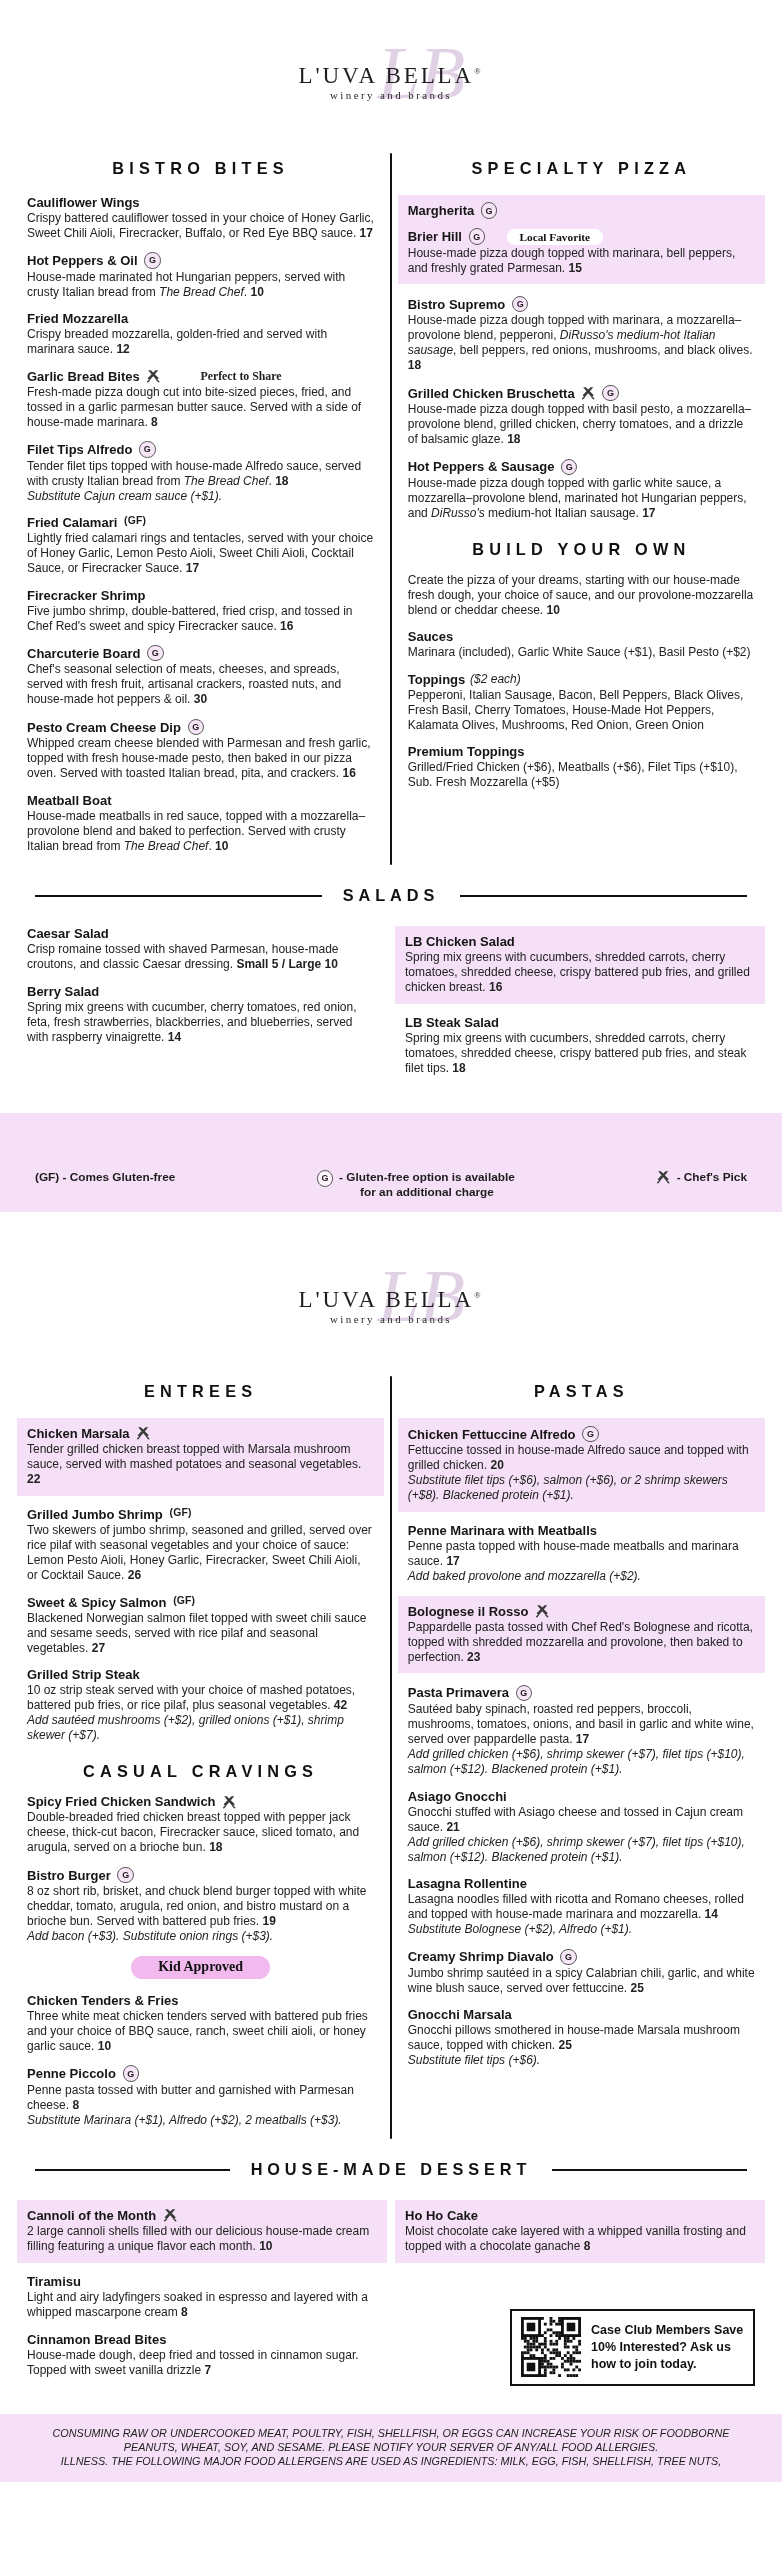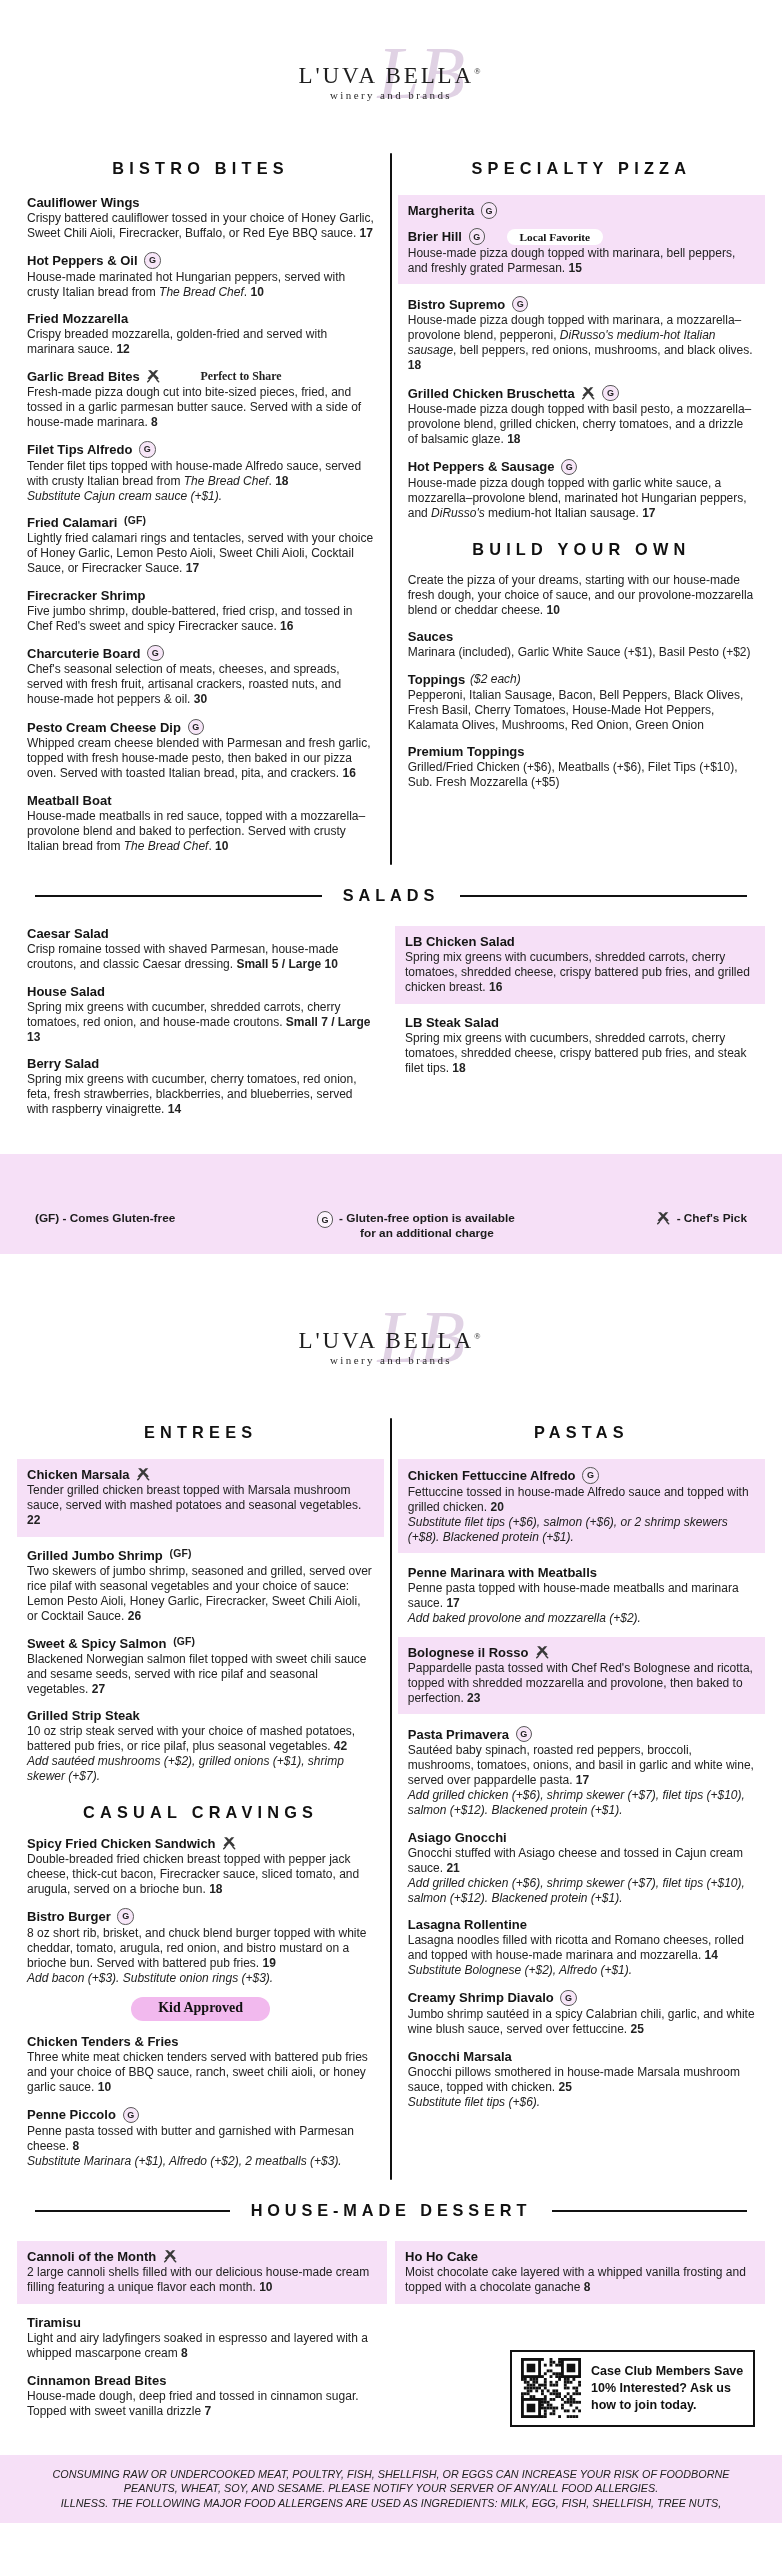--- a/index.html
+++ b/index.html
@@ -260,26 +260,20 @@
     </div>
 
     <div class="cols plain">
       <div class="col">
         <div>
             <div class="menu-item">
               <div class="item-head">
                 <span class="item-name">Caesar Salad</span>
               </div>
               <div class="item-desc"><span>Crisp romaine tossed with shaved Parmesan, house-made croutons, and classic Caesar dressing. </span><span class="bd">Small 5 / Large 10</span></div>
-            </div>
-            <div class="menu-item">
-              <div class="item-head">
-                <span class="item-name">House Salad</span>
-              </div>
-              <div class="item-desc"><span>Spring mix greens with cucumber, shredded carrots, cherry tomatoes, red onion, and house-made croutons. </span><span class="bd">Small 7 / Large 13</span></div>
             </div>
             <div class="menu-item">
               <div class="item-head">
                 <span class="item-name">Berry Salad</span>
               </div>
               <div class="item-desc"><span>Spring mix greens with cucumber, cherry tomatoes, red onion, feta, fresh strawberries, blackberries, and blueberries, served with raspberry vinaigrette. </span><span class="bd">14</span></div>
             </div>
           </div>
       </div>
       <div class="col">

